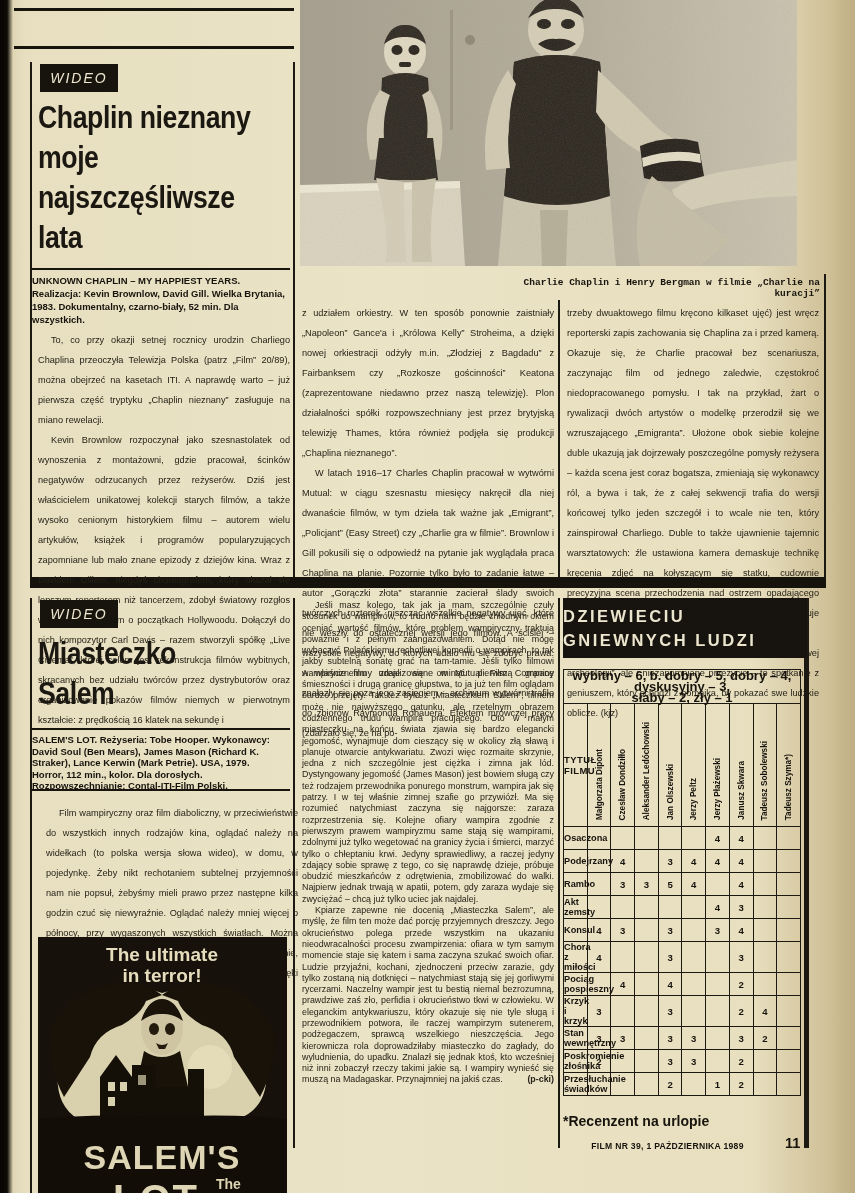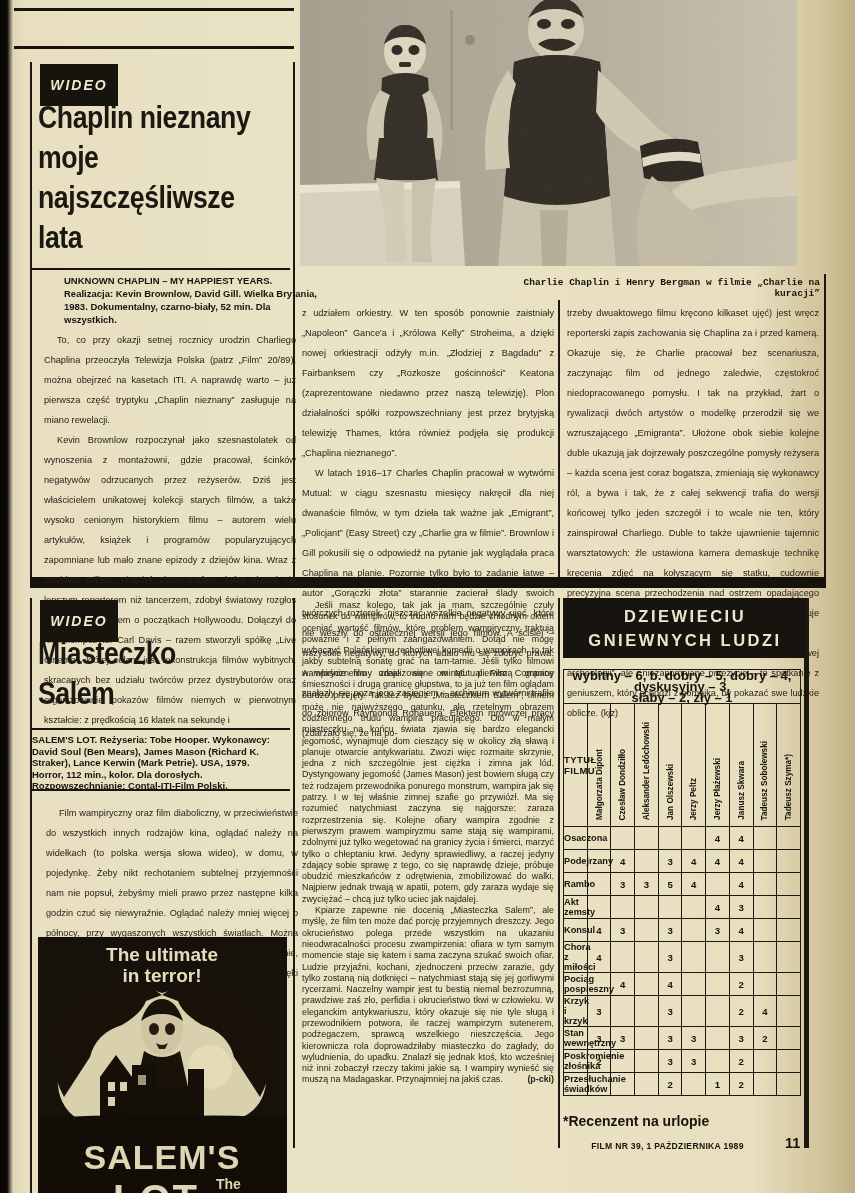--- a/index.html
+++ b/index.html
@@ -10,42 +10,42 @@
     font-family:"Liberation Sans","DejaVu Sans",sans-serif;
     color:#221e16;
   }
   .edge-left{position:absolute;left:0;top:0;width:13px;height:100%;
     background:linear-gradient(90deg,#070503 0%,#0d0a06 55%,rgba(30,24,14,0) 100%);}
   .hrule{position:absolute;background:#17130d;height:3px;}
   .vrule{position:absolute;background:#1c1812;width:2px;}
   .vrule.thick{width:5px;}
   .blackbar{position:absolute;background:#16120c;}
 
-  .badge{position:absolute;width:78px;height:42px;background:#17140e;color:#efe8cf;
-    font-style:italic;font-weight:bold;font-size:14px;letter-spacing:2px;
+  .badge{position:absolute;width:78px;height:28px;background:#17140e;color:#efe8cf;
+    font-style:italic;font-weight:normal;font-size:14px;letter-spacing:2px;
     display:flex;align-items:center;justify-content:center;}
   .headline{position:absolute;font-weight:bold;color:#1b1711;font-size:31px;line-height:40px;
     letter-spacing:-0.5px;transform:scaleX(0.86);transform-origin:0 0;white-space:nowrap;}
   .credits{position:absolute;font-weight:bold;font-size:9.5px;line-height:13px;color:#17130d;
     text-align:left;}
   .credits div{margin:0;}
   .bodycol{position:absolute;font-size:9.2px;line-height:20px;text-align:justify;
     color:#262218;hyphens:auto;-webkit-hyphens:auto;}
   .bodycol.small{font-size:8.9px;line-height:11.3px;}
   .bodycol p{margin:0;}
   .bodycol p.indent{text-indent:13px;}
   .byline{float:right;font-weight:bold;}
   .caption{position:absolute;font-weight:bold;font-size:9.5px;color:#17130d;text-align:right;}
 
   .photo{position:absolute;left:300px;top:0;width:497px;height:266px;}
   .poster{position:absolute;left:38px;top:937px;width:265px;height:256px;}
 
   .ratings{position:absolute;left:563px;top:598px;width:244px;}
   .ratings-title{height:60px;background:#17130e;color:#ece5cd;display:flex;flex-direction:column;
-    align-items:center;justify-content:center;font-weight:bold;font-size:16.5px;line-height:24px;
+    align-items:flex-start;justify-content:center;font-weight:bold;font-size:16.5px;line-height:24px;
     letter-spacing:2.5px;text-align:center;}
   table.grid{border-collapse:collapse;margin-top:11px;width:238px;table-layout:fixed;}
   table.grid th,table.grid td{border:1.6px solid #1c1812;padding:0;}
   td.legend{font-weight:bold;font-size:13px;line-height:11px;text-align:center;padding:7px 2px;color:#17130d;}
   th.title-col{width:100px;font-size:9.5px;letter-spacing:0.4px;color:#17130d;}
   th.critic{width:13px;height:122px;vertical-align:bottom;}
   th.critic span{writing-mode:vertical-rl;transform:rotate(180deg);white-space:nowrap;
     font-size:8.2px;font-weight:bold;padding:2px 1px;display:inline-block;color:#17130d;}
   td.film{font-weight:bold;font-size:9.2px;padding:0 3px;height:22px;color:#17130d;}
   td.score{font-weight:bold;font-size:9.6px;text-align:center;height:22px;color:#17130d;}
@@ -74,21 +74,21 @@
   </div>
 
   <div class="headline" style="left:38px;top:98px;">
     <div>Chaplin nieznany</div>
     <div>moje</div>
     <div>najszczęśliwsze</div>
     <div>lata</div>
   </div>
 
   <div class="hrule" style="left:32px;top:268px;width:258px;height:2px;"></div>
-  <div class="credits" style="left:32px;top:274px;width:258px;padding-left:32px;">
+  <div class="credits" style="left:32px;top:274px;width:258px;">
     <div>UNKNOWN CHAPLIN – MY HAPPIEST YEARS. Realizacja: Kevin Brownlow, David Gill. Wielka Brytania, 1983. Dokumentalny, czarno-biały, 52 min. Dla wszystkich.</div>
   </div>
 
   <div class="photo">
     <svg width="497" height="266" viewBox="0 0 497 266" preserveAspectRatio="none">
       <defs>
         <linearGradient id="wall" x1="0" y1="0" x2="1" y2="0">
           <stop offset="0" stop-color="#a9a292"></stop>
             <stop offset="0.55" stop-color="#b8b1a0"></stop>
             <stop offset="1" stop-color="#cdc6b2"></stop>
@@ -134,21 +134,21 @@
 
         <path d="M497 160 L420 172 Q390 178 372 190 L380 214 Q420 198 497 196 Z" fill="#d9d1ba"></path>
         <path d="M340 146 Q370 134 398 142 L404 176 Q372 186 344 178 Z" fill="#201b15"></path>
         <path d="M342 158 Q372 148 400 154 L401 163 Q372 157 343 167 Z" fill="#e6dfc8"></path>
         <path d="M352 176 Q390 210 430 240 L400 266 L340 266 Q330 210 352 176 Z" fill="#c9c1aa"></path>
       </g>
     </svg>
   </div>
   <div class="caption" style="left:520px;top:277px;width:300px;font-family:Liberation Mono, monospace;">Charlie Chaplin i Henry Bergman w filmie „Charlie na kuracji”</div>
 
-  <div class="bodycol" style="left:44px;top:330px;width:252px;">
+  <div class="bodycol" style="left:38px;top:330px;width:252px;">
       <p class="indent">To, co przy okazji setnej rocznicy urodzin Charliego Chaplina przeoczyła Telewizja Polska (patrz „Film” 20/89), można obejrzeć na kasetach ITI. A naprawdę warto – już pierwsza część tryptyku „Chaplin niezna­ny” zasługuje na miano rewelacji.</p>
       <p class="indent">Kevin Brownlow rozpoczynał jako szesnastolatek od wynoszenia z montażowni, gdzie pracował, ścinków negatywów odrzucanych przez reżyserów. Dziś jest właścicielem unikatowej kolekcji starych filmów, a także wysoko cenionym historykiem filmu – autorem wielu artykułów, książek i programów popularyzujących zapomniane lub mało znane epizody z dziejów kina. Wraz z Davidem Gillem, niegdyś choreografem, który okazał się lepszym reporterem niż tancerzem, zdobył światowy rozgłos wspaniałym serialem o początkach Hollywoodu. Dołączył do nich kompozytor Carl Davis – razem stworzyli spółkę „Live Cinema”, której celem jest rekonstrukcja filmów wybitnych, skracanych bez udziału twórców przez dystrybutorów oraz organizowanie pokazów filmów niemych w pierwotnym kształcie: z prędkością 16 klatek na sekundę i</p>
     </div>
   <div class="bodycol" style="left:302px;top:303px;width:252px;">
       <p>z udziałem orkiestry. W ten sposób ponownie zaistniały „Napoleon” Gance'a i „Królowa Kelly” Stroheima, a dzięki nowej orkiestracji odżyły m.in. „Złodziej z Bagdadu” z Fairbanksem czy „Rozkosze gościnności” Keatona (zaprezentowane niedawno przez naszą telewizję). Plon działalności spółki rozpowszechniany jest przez brytyjską telewizję Thames, która również podjęła się produkcji „Chaplina nieznanego”.</p>
       <p class="indent">W latach 1916–17 Charles Chaplin pracował w wytwórni Mutual: w ciągu szesnastu miesięcy nakręcił dla niej dwanaście filmów, w tym dzieła tak ważne jak „Emigrant”, „Policjant” (Easy Street) czy „Charlie gra w filmie”. Brownlow i Gill pokusili się o odpowiedź na pytanie jak wyglądała praca Chaplina na planie. Pozornie tylko było to zadanie łatwe – autor „Gorączki złota” starannie zacierał ślady swoich twórczych rozterek, niszcząc wszelkie negatywy ujęć, które nie weszły do ostatecznej wersji jego filmów. A ściślej – wszystkie negatywy, do których udało mu się zdobyć prawa. A właśnie filmy zrealizowane w Mutual Film Company znalazły się poza jego zasięgiem – archiwum wytwórni trafiło do zbiorów Raymonda Rohauera. Efektem mrówczej pracy (zdarzało się, że na po-</p>
     </div>
   <div class="bodycol" style="left:567px;top:303px;width:252px;">
       <p>trzeby dwuaktowego filmu kręcono kilkaset ujęć) jest wręcz reporterski zapis zachowania się Chaplina za i przed kamerą. Okazuje się, że Charlie pracował bez scenariusza, zaczynając film od jednego zaledwie, częstokroć niedopracowanego pomysłu. I tak na przykład, żart o rywalizacji dwóch artystów o modelkę przerodził się we wzruszającego „Emigranta”. Ułożone obok siebie kolejne duble ukazują jak dojrzewały poszczególne pomysły reżysera – każda scena jest coraz bogatsza, zmieniają się wykonawcy ról, a bywa i tak, że z całej sekwencji trafia do wersji końcowej tylko jeden szczegół i to wcale nie ten, który zainspirował Charliego. Duble to także ujawnienie tajemnic warsztatowych: źle ustawiona kamera demaskuje technikę kręcenia zdjęć na kołyszącym się statku, cudownie precyzyjna scena przechodzenia nad ostrzem opadającego topora nakręcona była od końca, zaś Edna Purviance okazuje się jedynie manekinem powtarzającym gesty Chaplina.</p>
       <p class="indent">„Chaplin nieznany” to nie tylko przykład „filmowej archeologii”, ale i niezapomniane przeżycie – to spotkanie z geniuszem, który schodzi z pomnika, by pokazać swe ludzkie oblicze. (kjz)</p>

